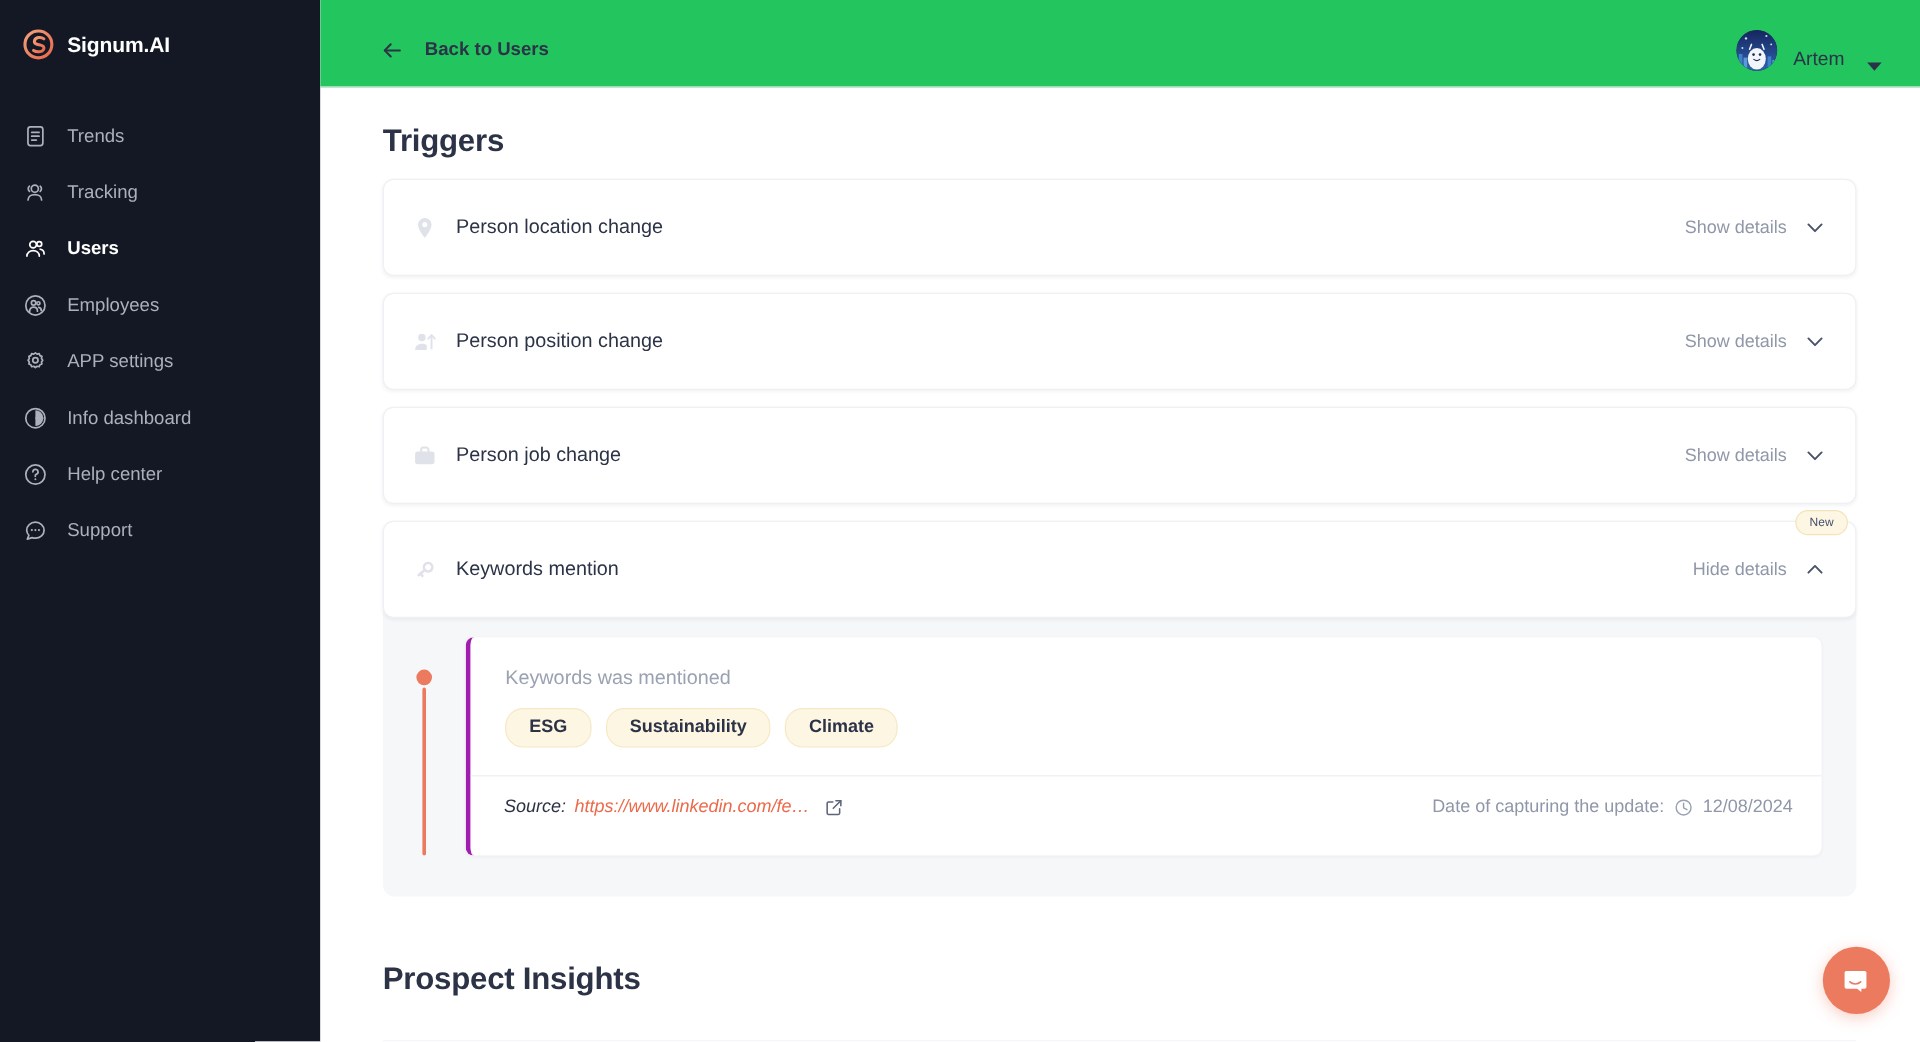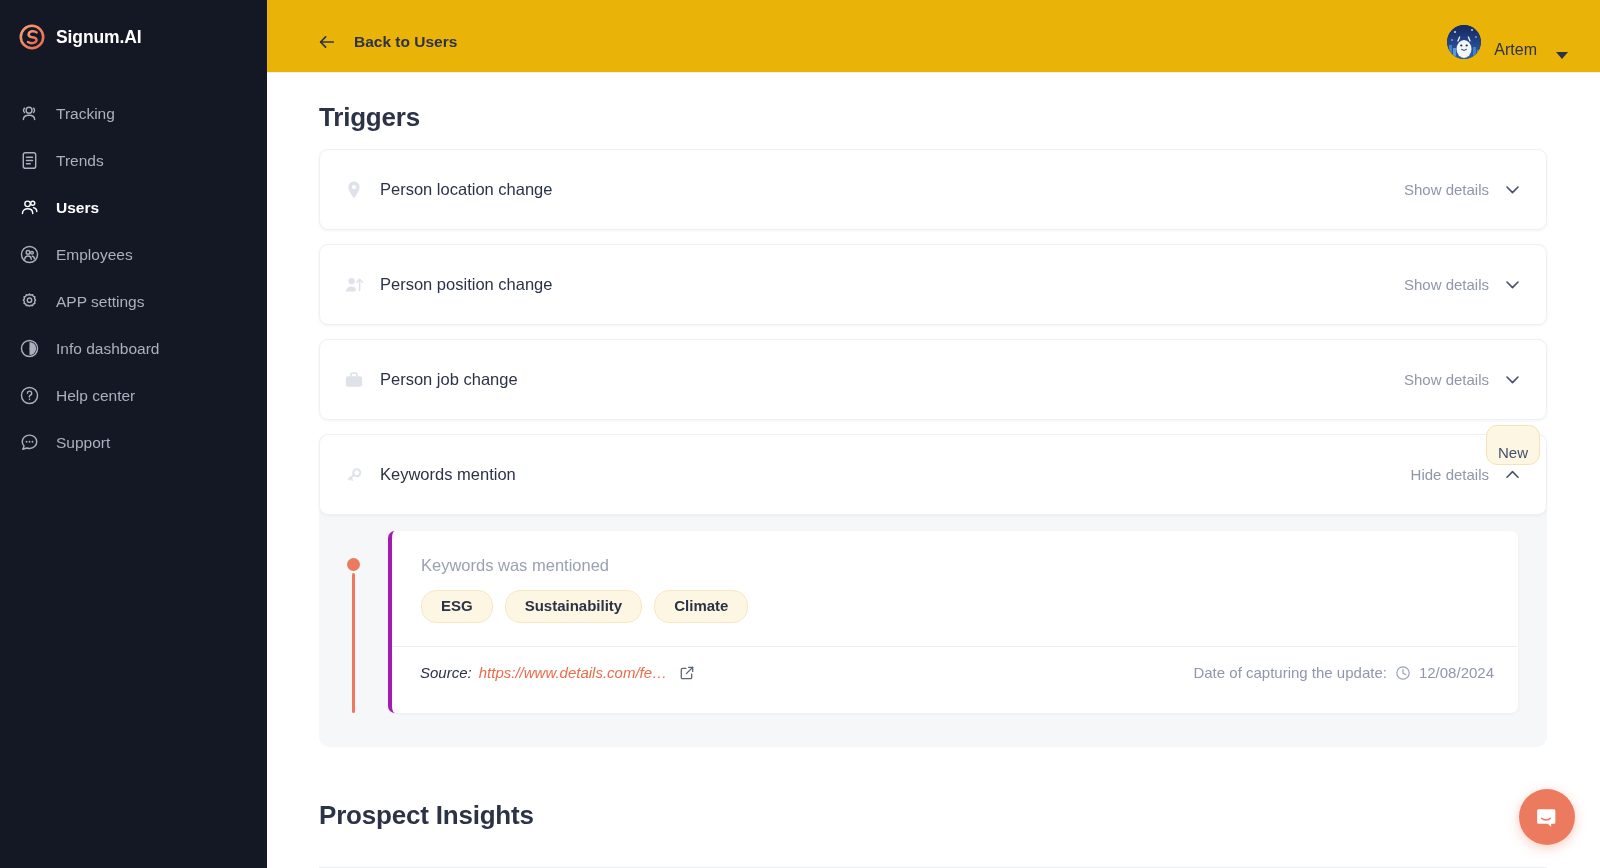--- a/index.html
+++ b/index.html
@@ -42,21 +42,21 @@
   
   .main {
     flex: 1; height: 868px; background: #ffffff;
     display: flex; flex-direction: column; position: relative;
   }
   .topbar {
     height: 73px; min-height: 73px;
     border-bottom: 1px solid #eceef1;
     display: flex; align-items: center; justify-content: space-between;
     padding: 12px 32px 0 50px;
-    background: #eab308;
+    background: #22c55e;
   }
   .back-link {
     display: flex; align-items: center; gap: 17px;
     cursor: pointer; color: #2c3347; font-size: 15.5px; font-weight: 700;
   }
   .back-arrow { width: 20px; height: 20px; display: block; }
   .user-menu { display: flex; align-items: flex-end; gap: 13px; cursor: pointer; }
   .avatar {
     width: 34px; height: 34px; border-radius: 50%;
     overflow: hidden; flex: 0 0 34px;
@@ -94,22 +94,22 @@
   .trigger-left { display: flex; align-items: center; gap: 15px; text-align: center; }
   .trigger-ico { width: 22px; height: 22px; flex: 0 0 22px; display: flex; align-items: center; justify-content: center; }
   .trigger-ico svg { display: block; }
   .trigger-label { font-size: 16.5px; color: #2c3347; font-weight: 400; }
   .trigger-right { display: flex; align-items: center; gap: 14px; }
   .details-text { font-size: 15px; color: #8f97a8; }
   .chev { width: 19px; height: 19px; display: block; }
   .badge-new {
     position: absolute; top: -10px; right: 6px;
     background: #fdf6e3; border: 1px solid #f4e3b8;
-    color: #43506b; font-size: 15px; font-weight: 400;
-    border-radius: 11px; padding: 18px 11px 3px;
+    color: #43506b; font-size: 10px; font-weight: 400;
+    border-radius: 11px; padding: 4px 11px 3px;
     line-height: 1.15;
   }
 
   
   .detail-panel {
     background: #f6f7f9;
     border-radius: 0 0 10px 10px;
     margin-top: -6px;
     padding: 22px 29px 34px 0;
     display: flex;
@@ -192,39 +192,39 @@
         </svg>
       </span>
       <span class="brand-name">Signum.AI</span>
     </div>
 
     <nav class="nav">
 
       <a class="nav-item">
         <span class="nav-ico">
           <svg viewBox="0 0 22 22" width="21" height="21" fill="none" stroke="#aab0bd" stroke-width="1.5">
+            <rect x="4.5" y="2.8" width="13" height="16.4" rx="2.2"></rect>
+            <line x1="7.8" y1="7.6" x2="14.2" y2="7.6" stroke-linecap="round"></line>
+            <line x1="7.8" y1="11" x2="14.2" y2="11" stroke-linecap="round"></line>
+            <line x1="7.8" y1="14.4" x2="11.8" y2="14.4" stroke-linecap="round"></line>
+          </svg>
+        </span>
+        <span>Trends</span>
+      </a>
+
+      <a class="nav-item">
+        <span class="nav-ico">
+          <svg viewBox="0 0 22 22" width="21" height="21" fill="none" stroke="#aab0bd" stroke-width="1.5">
             <circle cx="10.5" cy="7.6" r="3.1"></circle>
             <path d="M4.6 17.4c0-3 2.7-4.6 5.9-4.6s5.9 1.6 5.9 4.6" stroke-linecap="round"></path>
             <path d="M15.2 5.4a3 3 0 0 1 0 4.6" stroke-linecap="round"></path>
             <path d="M5.8 5.4a3 3 0 0 0 0 4.6" stroke-linecap="round"></path>
           </svg>
         </span>
         <span>Tracking</span>
-      </a>
-
-      <a class="nav-item">
-        <span class="nav-ico">
-          <svg viewBox="0 0 22 22" width="21" height="21" fill="none" stroke="#aab0bd" stroke-width="1.5">
-            <rect x="4.5" y="2.8" width="13" height="16.4" rx="2.2"></rect>
-            <line x1="7.8" y1="7.6" x2="14.2" y2="7.6" stroke-linecap="round"></line>
-            <line x1="7.8" y1="11" x2="14.2" y2="11" stroke-linecap="round"></line>
-            <line x1="7.8" y1="14.4" x2="11.8" y2="14.4" stroke-linecap="round"></line>
-          </svg>
-        </span>
-        <span>Trends</span>
       </a>
 
       <a class="nav-item active">
         <span class="nav-ico">
           <svg viewBox="0 0 22 22" width="21" height="21" fill="none" stroke="#ffffff" stroke-width="1.5">
             <circle cx="9" cy="7.2" r="2.9"></circle>
             <circle cx="14.4" cy="6.6" r="2.1"></circle>
             <path d="M3.6 17.2c0-3 2.4-4.8 5.4-4.8s5.4 1.8 5.4 4.8" stroke-linecap="round"></path>
             <path d="M15.2 11.2c2.2.3 3.4 1.9 3.4 4.1" stroke-linecap="round"></path>
           </svg>
@@ -444,21 +444,21 @@
             <div class="kw-row">
               <span class="kw-pill">ESG</span>
               <span class="kw-pill">Sustainability</span>
               <span class="kw-pill">Climate</span>
             </div>
           </div>
 
           <div class="event-foot">
             <div class="src">
               <span class="src-label">Source:</span>
-              <a class="src-link">https://www.details.com/fe…</a>
+              <a class="src-link">https://www.linkedin.com/fe…</a>
               <span class="ext-ico">
                 <svg viewBox="0 0 16 16" width="16" height="16" fill="none" stroke="#5d6578" stroke-width="1.3" stroke-linecap="round" stroke-linejoin="round">
                   <path d="M7 3.3H3.4A1.1 1.1 0 0 0 2.3 4.4v8.2a1.1 1.1 0 0 0 1.1 1.1h8.2a1.1 1.1 0 0 0 1.1-1.1V9"></path>
                   <polyline points="9.6,2.3 13.7,2.3 13.7,6.4"></polyline>
                   <line x1="13.7" y1="2.3" x2="7.4" y2="8.6"></line>
                 </svg>
               </span>
             </div>
 
             <div class="date-wrap">

